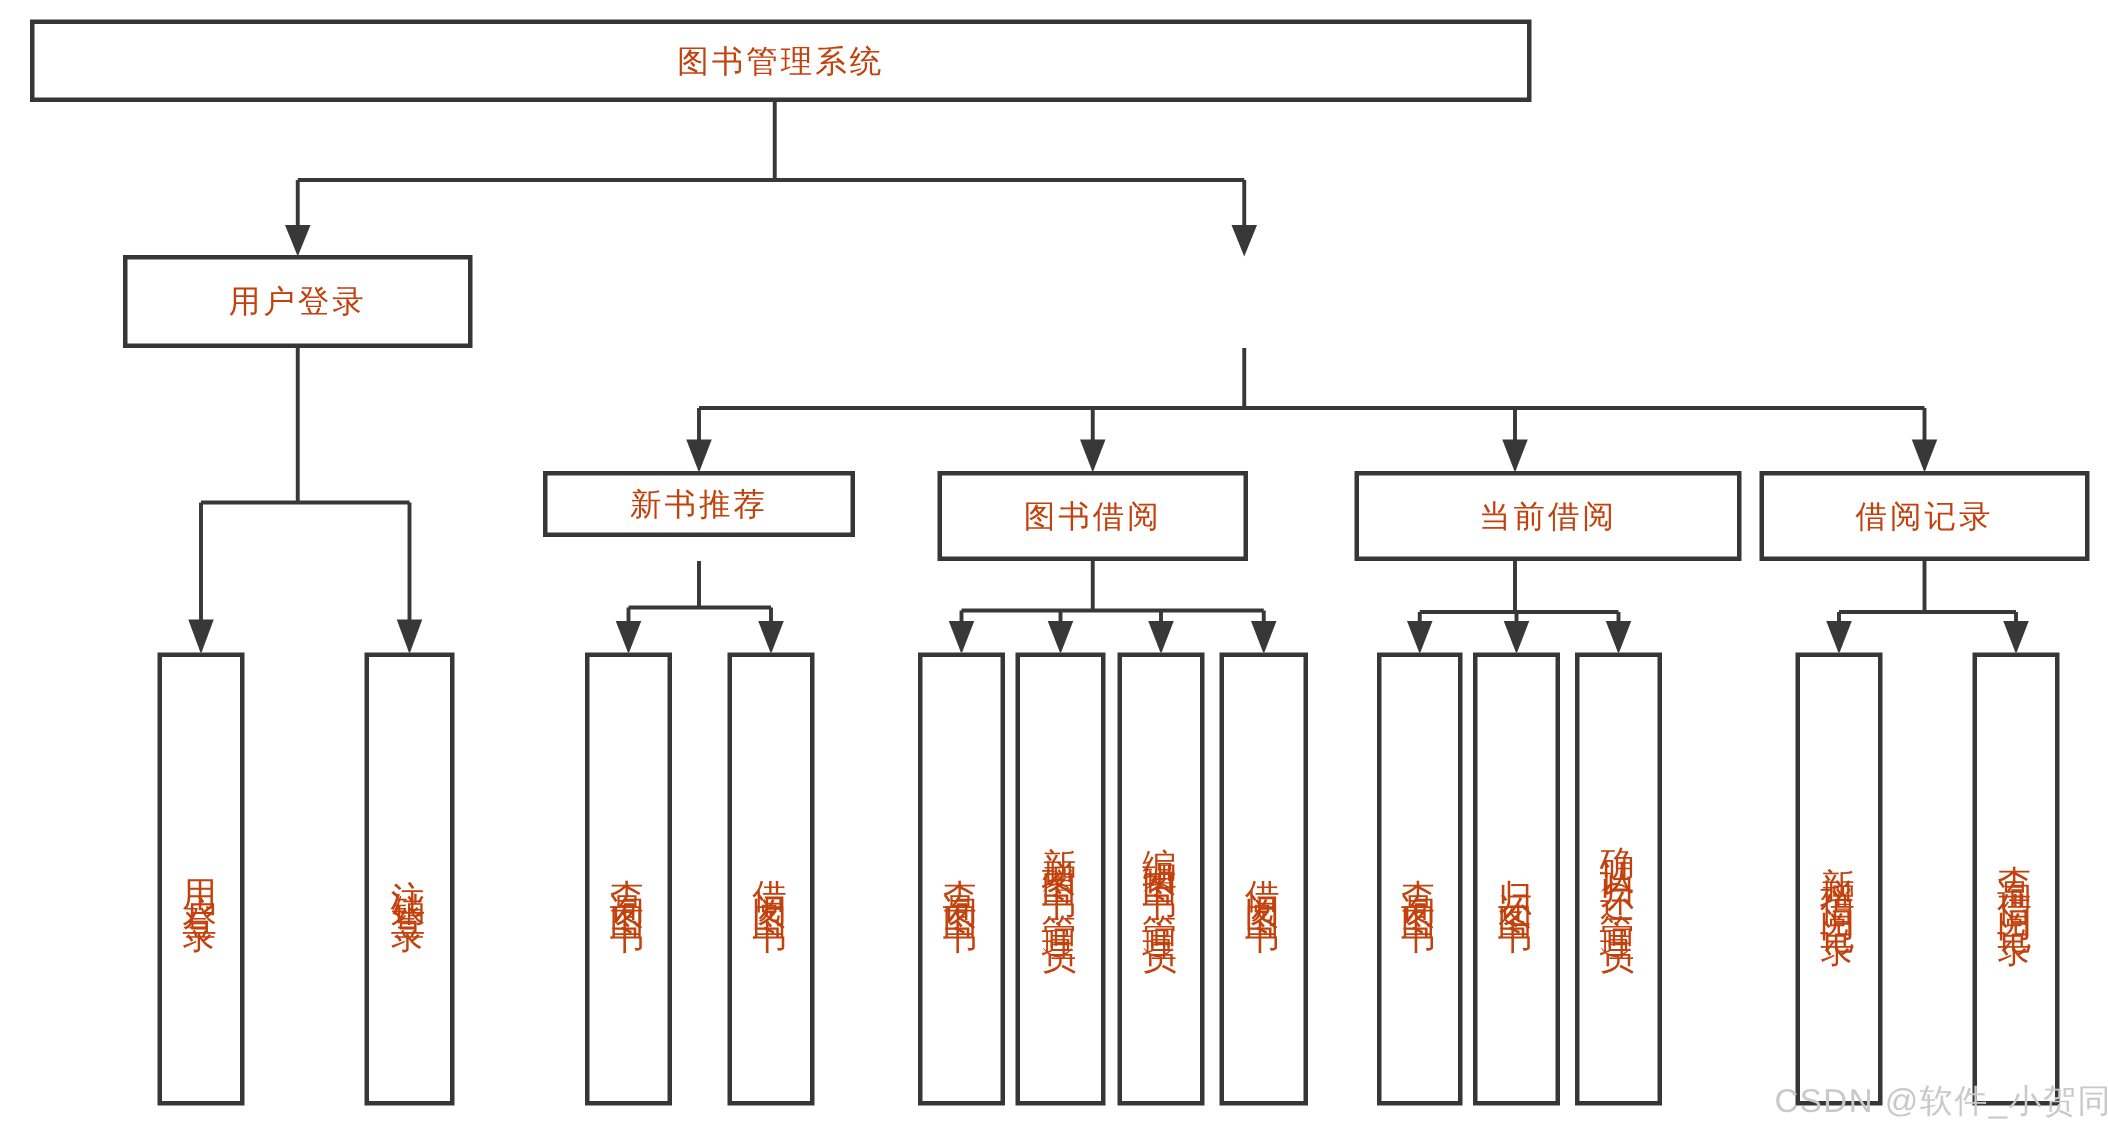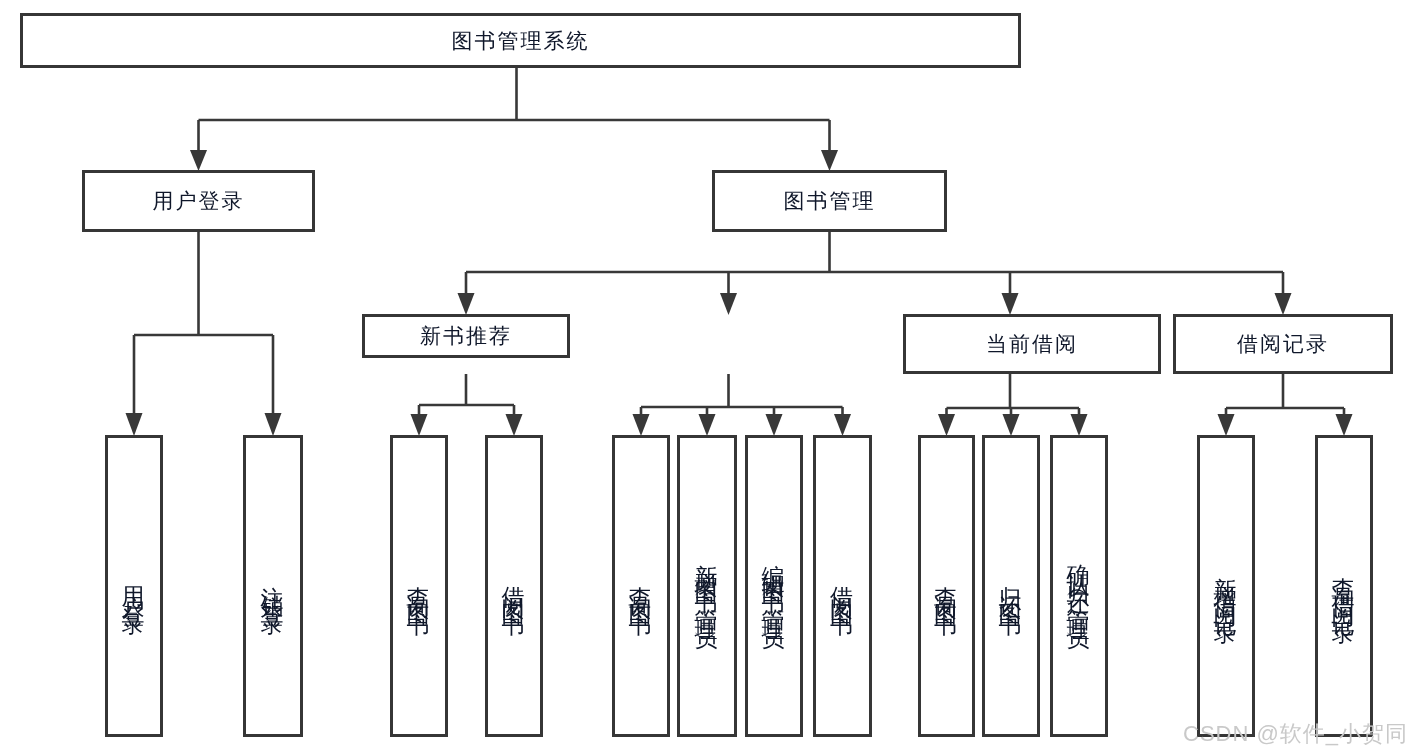--- a/index.html
+++ b/index.html
@@ -21,21 +21,21 @@
   }
   .node{
     position:absolute;
     box-sizing:border-box;
     background:#ffffff;
     border:3px solid #363636;
     display:flex;align-items:center;justify-content:center;
     z-index:2;
   }
   .node .lbl{
-    color:#0f172a;
+    color:#c2410c;
     font-size:21px;
     letter-spacing:2px;
     white-space:nowrap;
   }
   .node.v .lbl{
     writing-mode:vertical-rl;
     font-size:23px;
     letter-spacing:9px;
     white-space:normal;
   }
@@ -97,26 +97,26 @@
     </g>
   </svg>
 
   <div class="node h" style="left:20px;top:13px;width:1001px;height:55px">
     <span class="lbl">图书管理系统</span>
   </div>
 
   <div class="node h" style="left:82px;top:170px;width:233px;height:62px">
     <span class="lbl">用户登录</span>
   </div>
-  <div class="node h" style="left:712px;top:170px;width:235px;height:62px">
-    <span class="lbl">图书管理</span>
-  </div>
 
   <div class="node h" style="left:362px;top:314px;width:208px;height:44px">
     <span class="lbl">新书推荐</span>
+  </div>
+  <div class="node h" style="left:625px;top:314px;width:207px;height:60px">
+    <span class="lbl">图书借阅</span>
   </div>
   <div class="node h" style="left:903px;top:314px;width:258px;height:60px">
     <span class="lbl">当前借阅</span>
   </div>
   <div class="node h" style="left:1173px;top:314px;width:220px;height:60px">
     <span class="lbl">借阅记录</span>
   </div>
 
   <div class="node v" style="left:105px;top:435px;width:58px;height:302px">
     <span class="lbl">用户登录</span>

